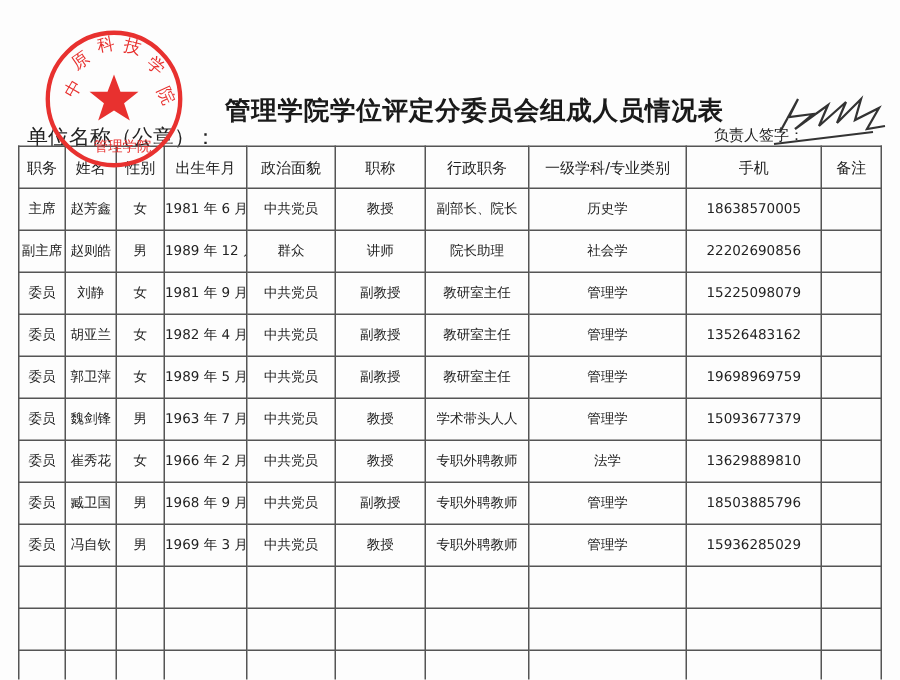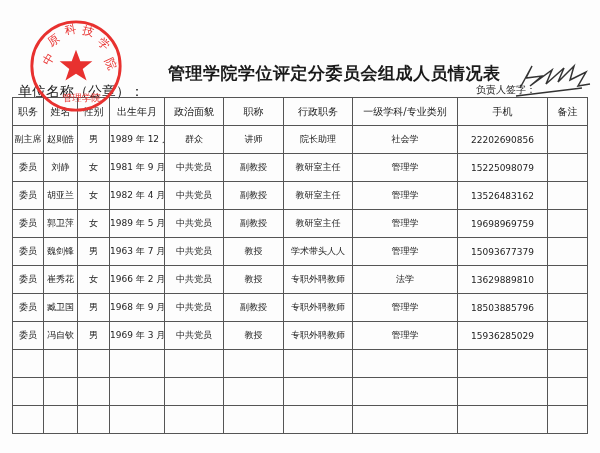--- a/index.html
+++ b/index.html
@@ -1,21 +1,21 @@
 <!DOCTYPE html>
 <html><head>
 <meta charset="utf-8">
 <style>
   html, body { margin: 0; padding: 0; }
   body {
     width: 600px; height: 453px; background: #fdfdfd; position: relative; overflow: hidden;
     font-family: "DejaVu Sans", "Liberation Sans", sans-serif; color: #222;
   }
   .title {
-    position: absolute; left: 168px; top: 62px; font-size: 17px; font-weight: bold;
+    position: absolute; left: 150px; top: 62px; font-size: 17px; font-weight: bold;
     letter-spacing: 0.5px; color: #1a1a1a; white-space: nowrap;
   }
   .unit-label { position: absolute; left: 18px; top: 83px; font-size: 14px; color: #222; }
   .signer-label { position: absolute; left: 458px; top: 83px; font-size: 10px; color: #222; margin-left: 18px; }
   table.roster {
     position: absolute; left: 12px; top: 97px; border-collapse: collapse; table-layout: fixed;
     width: 575px;
   }
   table.roster td, table.roster th {
     border: 1px solid #555; font-size: 9px; text-align: center; vertical-align: middle;
@@ -56,20 +56,32 @@
         <th>政治面貌</th>
         <th>职称</th>
         <th>行政职务</th>
         <th>一级学科/专业类别</th>
         <th>手机</th>
         <th>备注</th>
       </tr>
     </thead>
   <tbody id="tbody">
       <tr>
+        <td>主席</td>
+        <td>赵芳鑫</td>
+        <td>女</td>
+        <td>1981 年 6 月</td>
+        <td>中共党员</td>
+        <td>教授</td>
+        <td>副部长、院长</td>
+        <td>历史学</td>
+        <td>18638570005</td>
+        <td></td>
+      </tr>
+      <tr>
         <td>副主席</td>
         <td>赵则皓</td>
         <td>男</td>
         <td>1989 年 12 月</td>
         <td>群众</td>
         <td>讲师</td>
         <td>院长助理</td>
         <td>社会学</td>
         <td>22202690856</td>
         <td></td>

